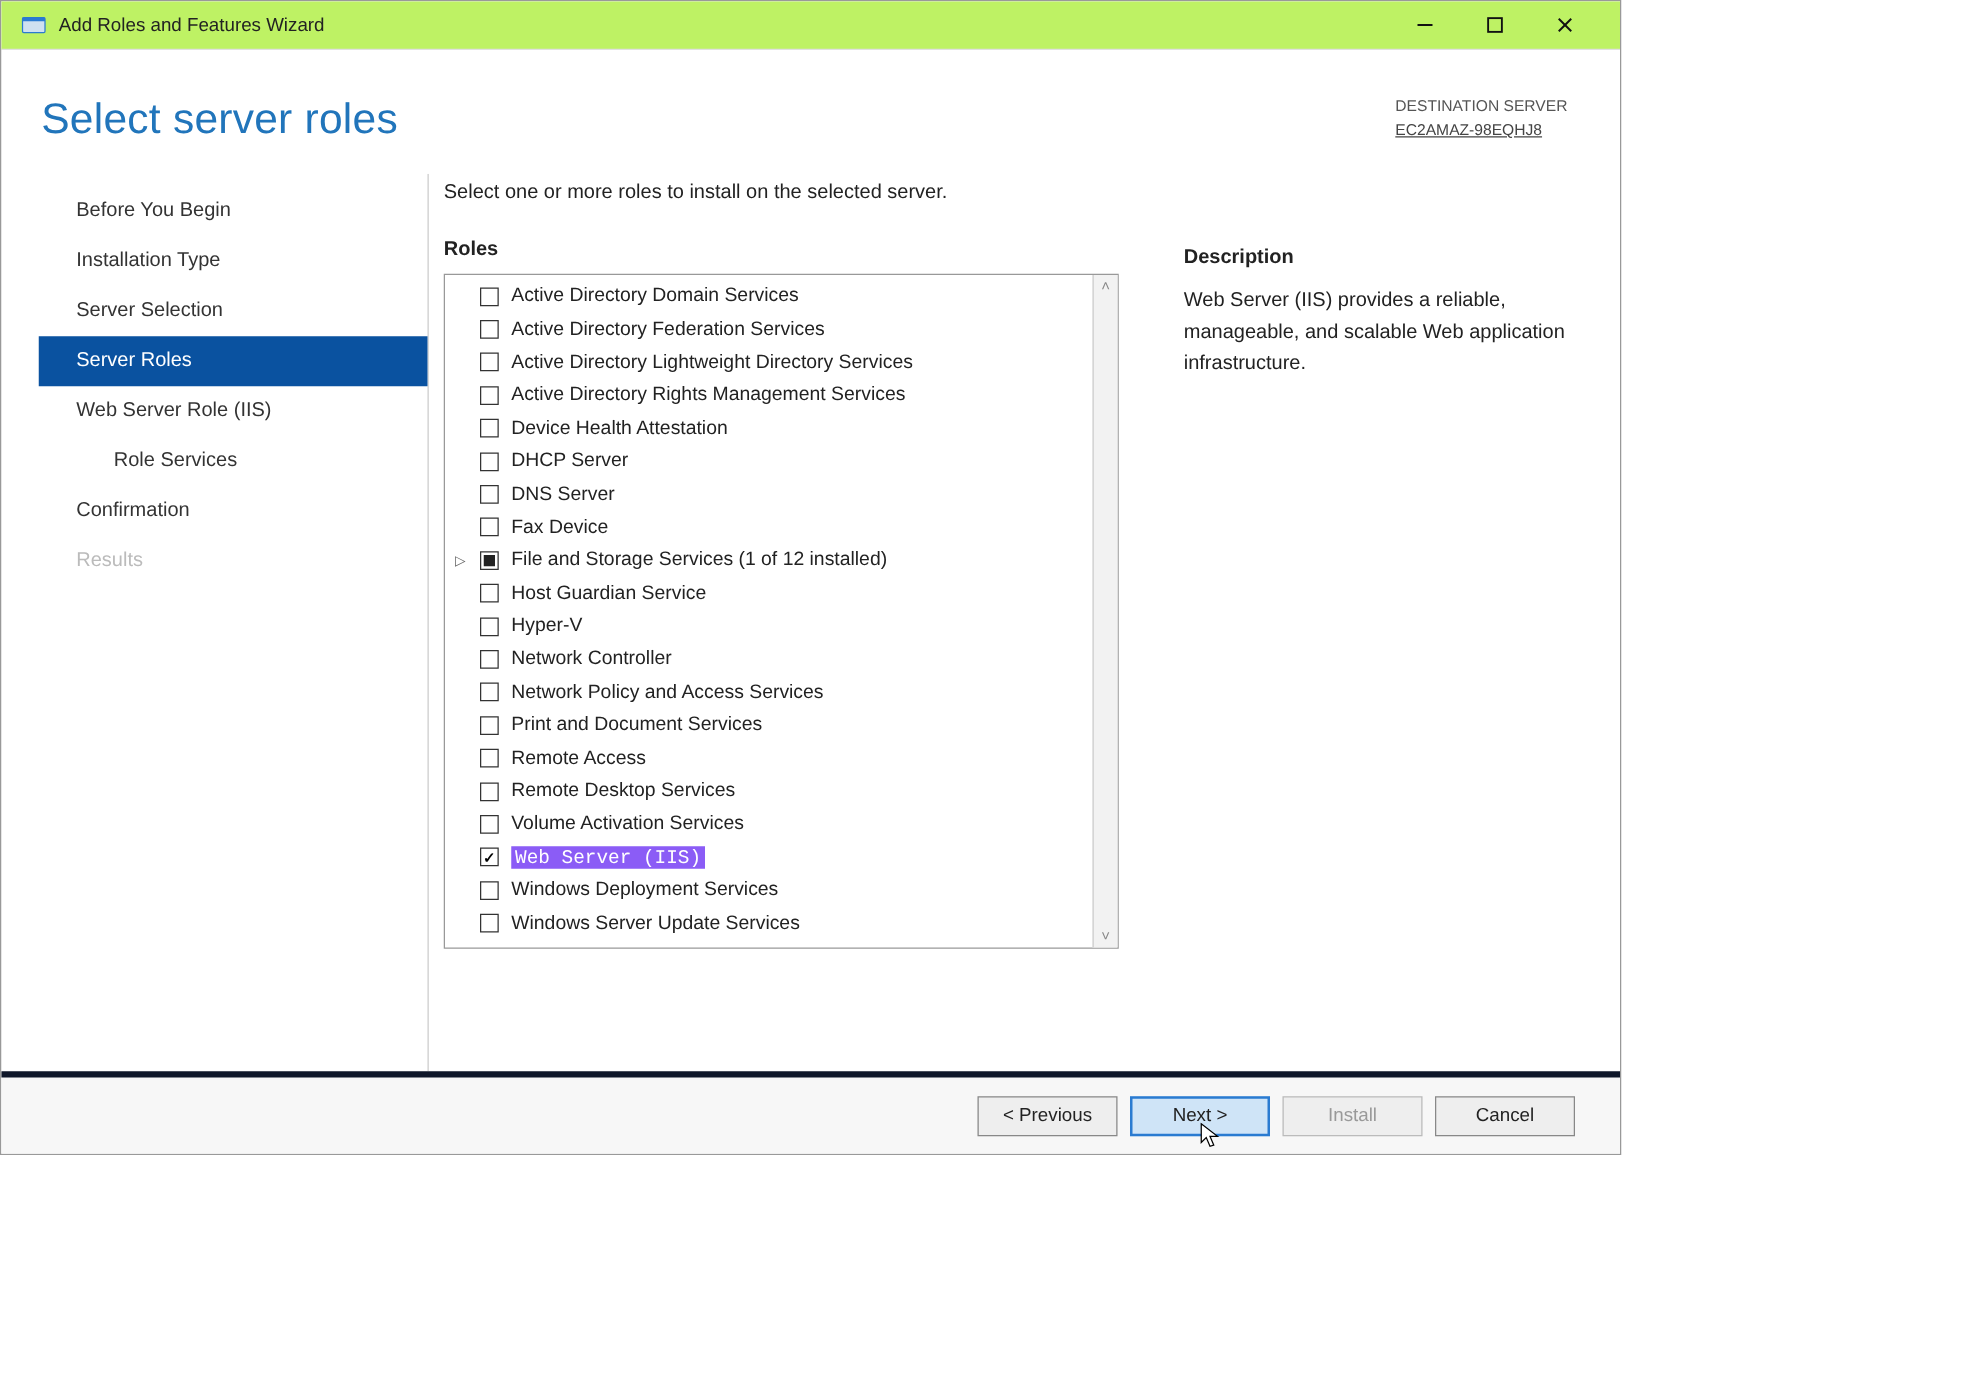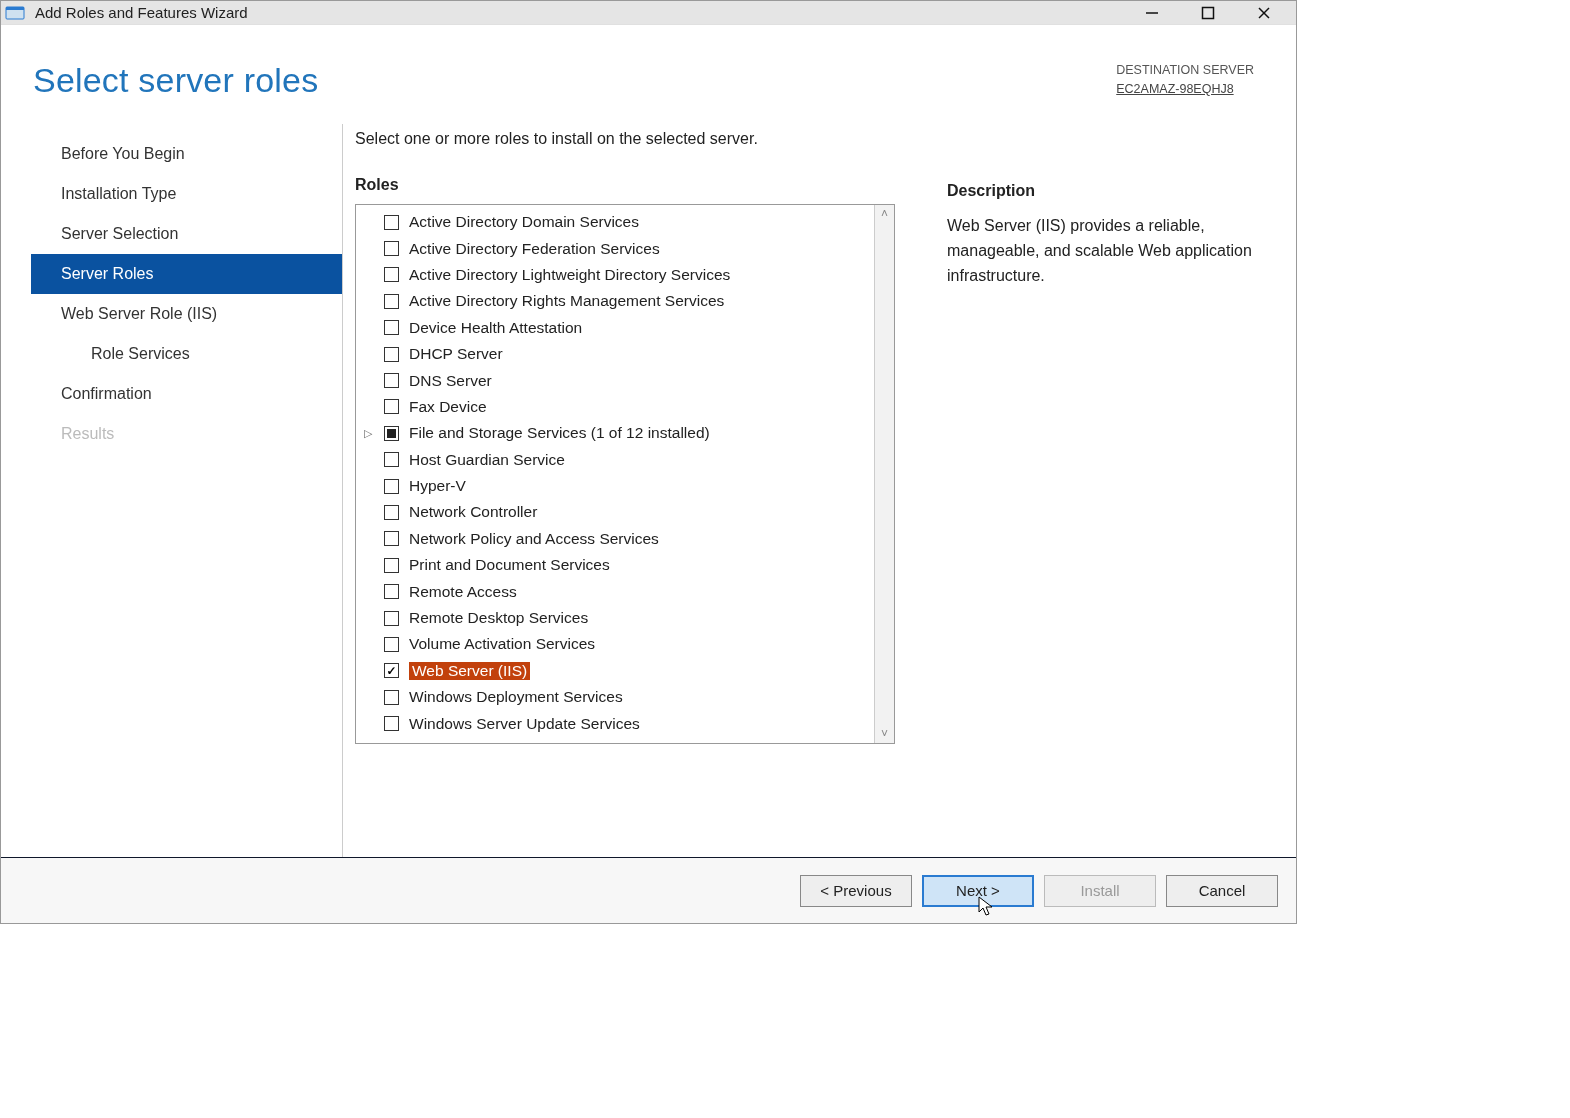--- a/index.html
+++ b/index.html
@@ -7,25 +7,25 @@
     font-family: "Segoe UI", Tahoma, sans-serif;
     background: #fff;
     width: 1297px;
     height: 924px;
     display: flex;
     flex-direction: column;
     border: 1px solid #999;
   }
   
   .titlebar {
-    height: 24px;
-    display: flex;
-    align-items: center;
-    padding: 0 4px;
-    background: #e5e5e5;
+    height: 39px;
+    display: flex;
+    align-items: center;
+    padding: 0 16px;
+    background: #bef264;
     border-bottom: 1px solid #e0e0e0;
   }
   .titlebar .icon {
     width: 20px; height: 20px;
     margin-right: 10px;
   }
   .titlebar .title {
     font-size: 15px;
     color: #222;
     flex: 1;
@@ -162,23 +162,24 @@
     width: 9px; height: 9px;
     background: #222;
     display: block;
   }
   .role-row .chk.checked::after {
     content: "✓";
     font-weight: bold;
     color: #000;
   }
   .role-row .lbl.selected {
-    background: #c2410c;
+    background: #8b5cf6;
     color: #fff;
     padding: 0 3px;
+    font-family: Liberation Mono, monospace;
   }
   
   .scroll-rail {
     width: 20px;
     border-left: 1px solid #ccc;
     background: #f2f2f2;
     display: flex;
     flex-direction: column;
     align-items: center;
     justify-content: space-between;
@@ -198,26 +199,26 @@
   }
   .desc-text {
     font-size: 16px;
     color: #222;
     line-height: 1.55;
   }
 
   
   .footer {
     height: 66px;
-    border-top: 1px solid #0f172a;
+    border-top: 5px solid #0f172a;
     display: flex;
     justify-content: flex-end;
     align-items: center;
     gap: 10px;
-    padding: 0 18px;
+    padding: 0 36px;
     background: #f7f7f7;
   }
   .btn {
     min-width: 112px;
     height: 32px;
     border: 1px solid #888;
     background: #eee;
     font-size: 15px;
     color: #222;
     cursor: pointer;

